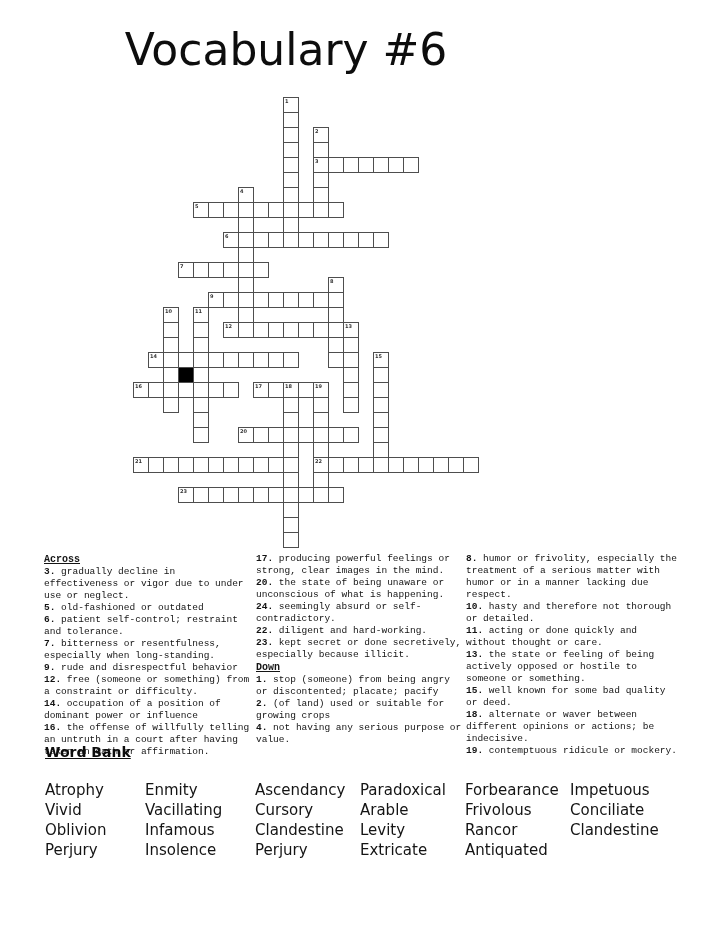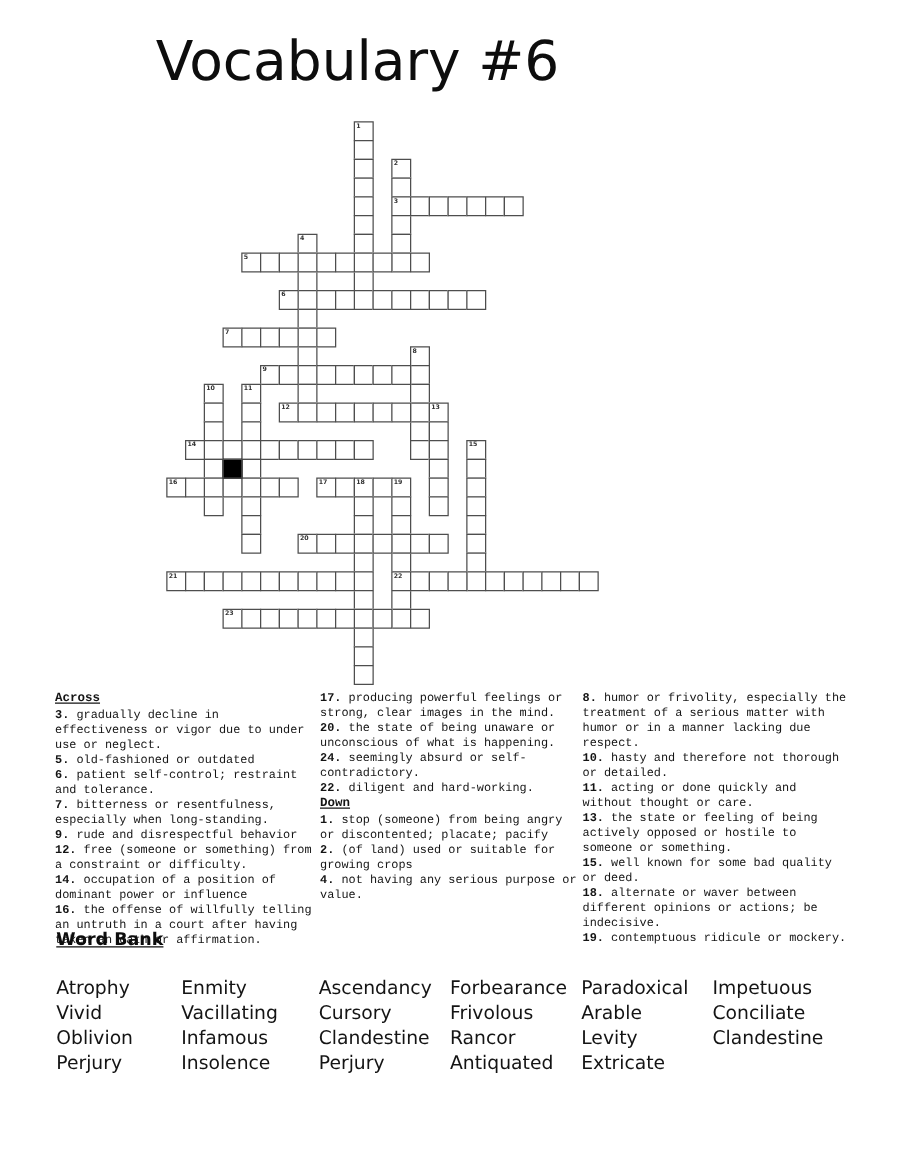--- a/index.html
+++ b/index.html
@@ -282,20 +282,21 @@
       <p class="clue"><b>9. </b>rude and disrespectful behavior</p>
       <p class="clue"><b>12. </b>free (someone or something) from a constraint or difficulty.</p>
       <p class="clue"><b>14. </b>occupation of a position of dominant power or influence</p>
       <p class="clue"><b>16. </b>the offense of willfully telling an untruth in a court after having taken an oath or affirmation.</p>
     </div>
   <div class="clue-col" style="left: 256px; width: 207px;">
       <p class="clue"><b>17. </b>producing powerful feelings or strong, clear images in the mind.</p>
       <p class="clue"><b>20. </b>the state of being unaware or unconscious of what is happening.</p>
       <p class="clue"><b>24. </b>seemingly absurd or self-contradictory.</p>
       <p class="clue"><b>22. </b>diligent and hard-working.</p>
+      <p class="clue"><b>23. </b>kept secret or done secretively, especially because illicit.</p>
       <div class="clue-head">Down</div>
       <p class="clue"><b>1. </b>stop (someone) from being angry or discontented; placate; pacify</p>
       <p class="clue"><b>2. </b>(of land) used or suitable for growing crops</p>
       <p class="clue"><b>4. </b>not having any serious purpose or value.</p>
     </div>
   <div class="clue-col" style="left: 466px; width: 213px;">
       <p class="clue"><b>8. </b>humor or frivolity, especially the treatment of a serious matter with humor or in a manner lacking due respect.</p>
       <p class="clue"><b>10. </b>hasty and therefore not thorough or detailed.</p>
       <p class="clue"><b>11. </b>acting or done quickly and without thought or care.</p>
       <p class="clue"><b>13. </b>the state or feeling of being actively opposed or hostile to someone or something.</p>
@@ -320,30 +321,30 @@
         <div class="wb-word">Infamous</div>
         <div class="wb-word">Insolence</div>
       </div>
       <div class="wb-col">
         <div class="wb-word">Ascendancy</div>
         <div class="wb-word">Cursory</div>
         <div class="wb-word">Clandestine</div>
         <div class="wb-word">Perjury</div>
       </div>
       <div class="wb-col">
+        <div class="wb-word">Paradoxical</div>
+        <div class="wb-word">Arable</div>
+        <div class="wb-word">Levity</div>
+        <div class="wb-word">Extricate</div>
+      </div>
+      <div class="wb-col">
         <div class="wb-word">Forbearance</div>
         <div class="wb-word">Frivolous</div>
         <div class="wb-word">Rancor</div>
         <div class="wb-word">Antiquated</div>
       </div>
       <div class="wb-col">
-        <div class="wb-word">Paradoxical</div>
-        <div class="wb-word">Arable</div>
-        <div class="wb-word">Levity</div>
-        <div class="wb-word">Extricate</div>
-      </div>
-      <div class="wb-col">
         <div class="wb-word">Impetuous</div>
         <div class="wb-word">Conciliate</div>
         <div class="wb-word">Clandestine</div>
       </div>
     </div>
 </div>
 
 </body></html>

